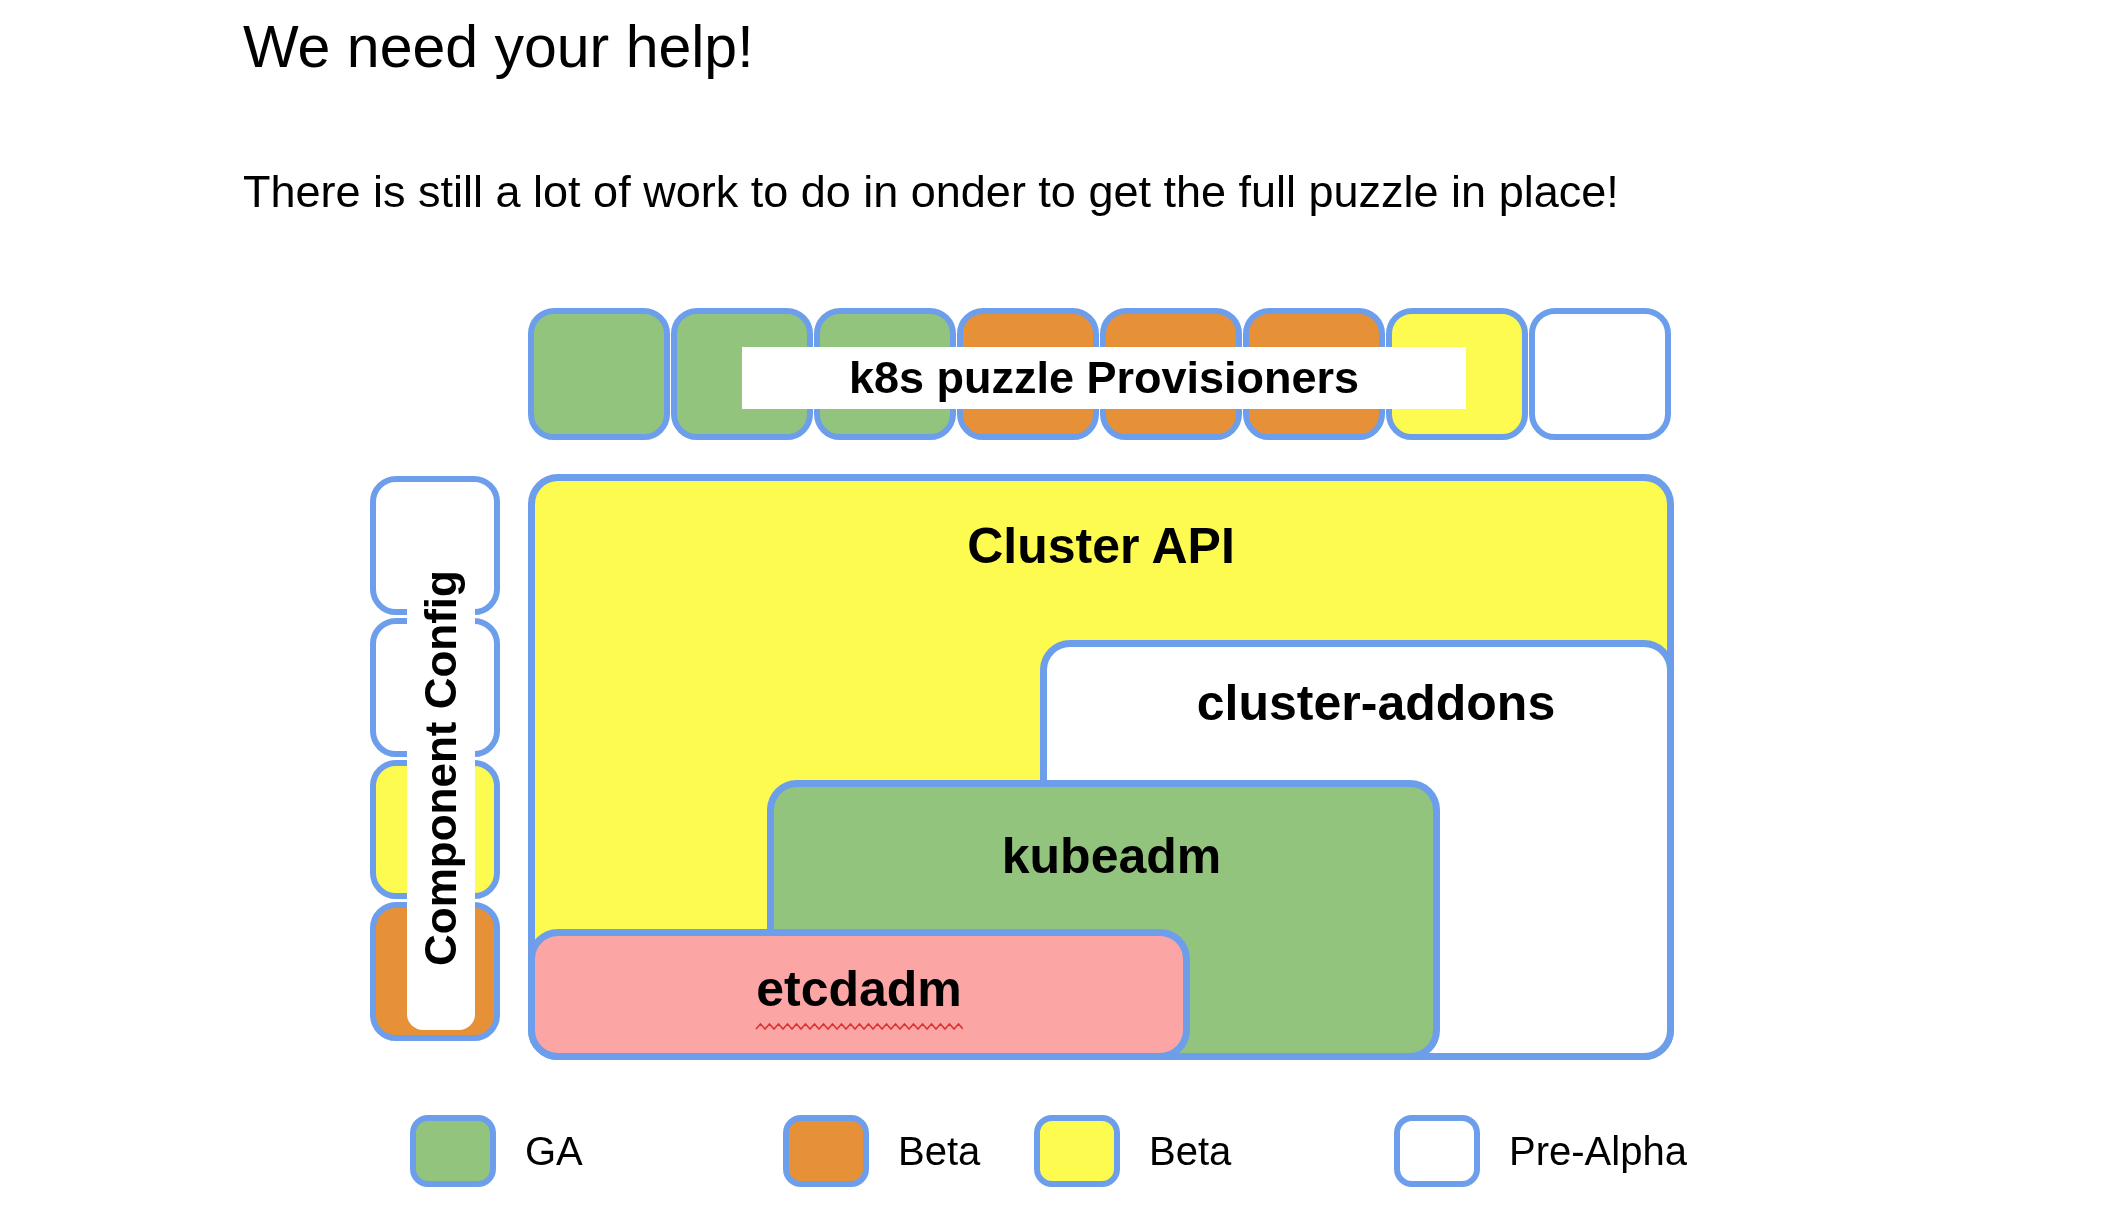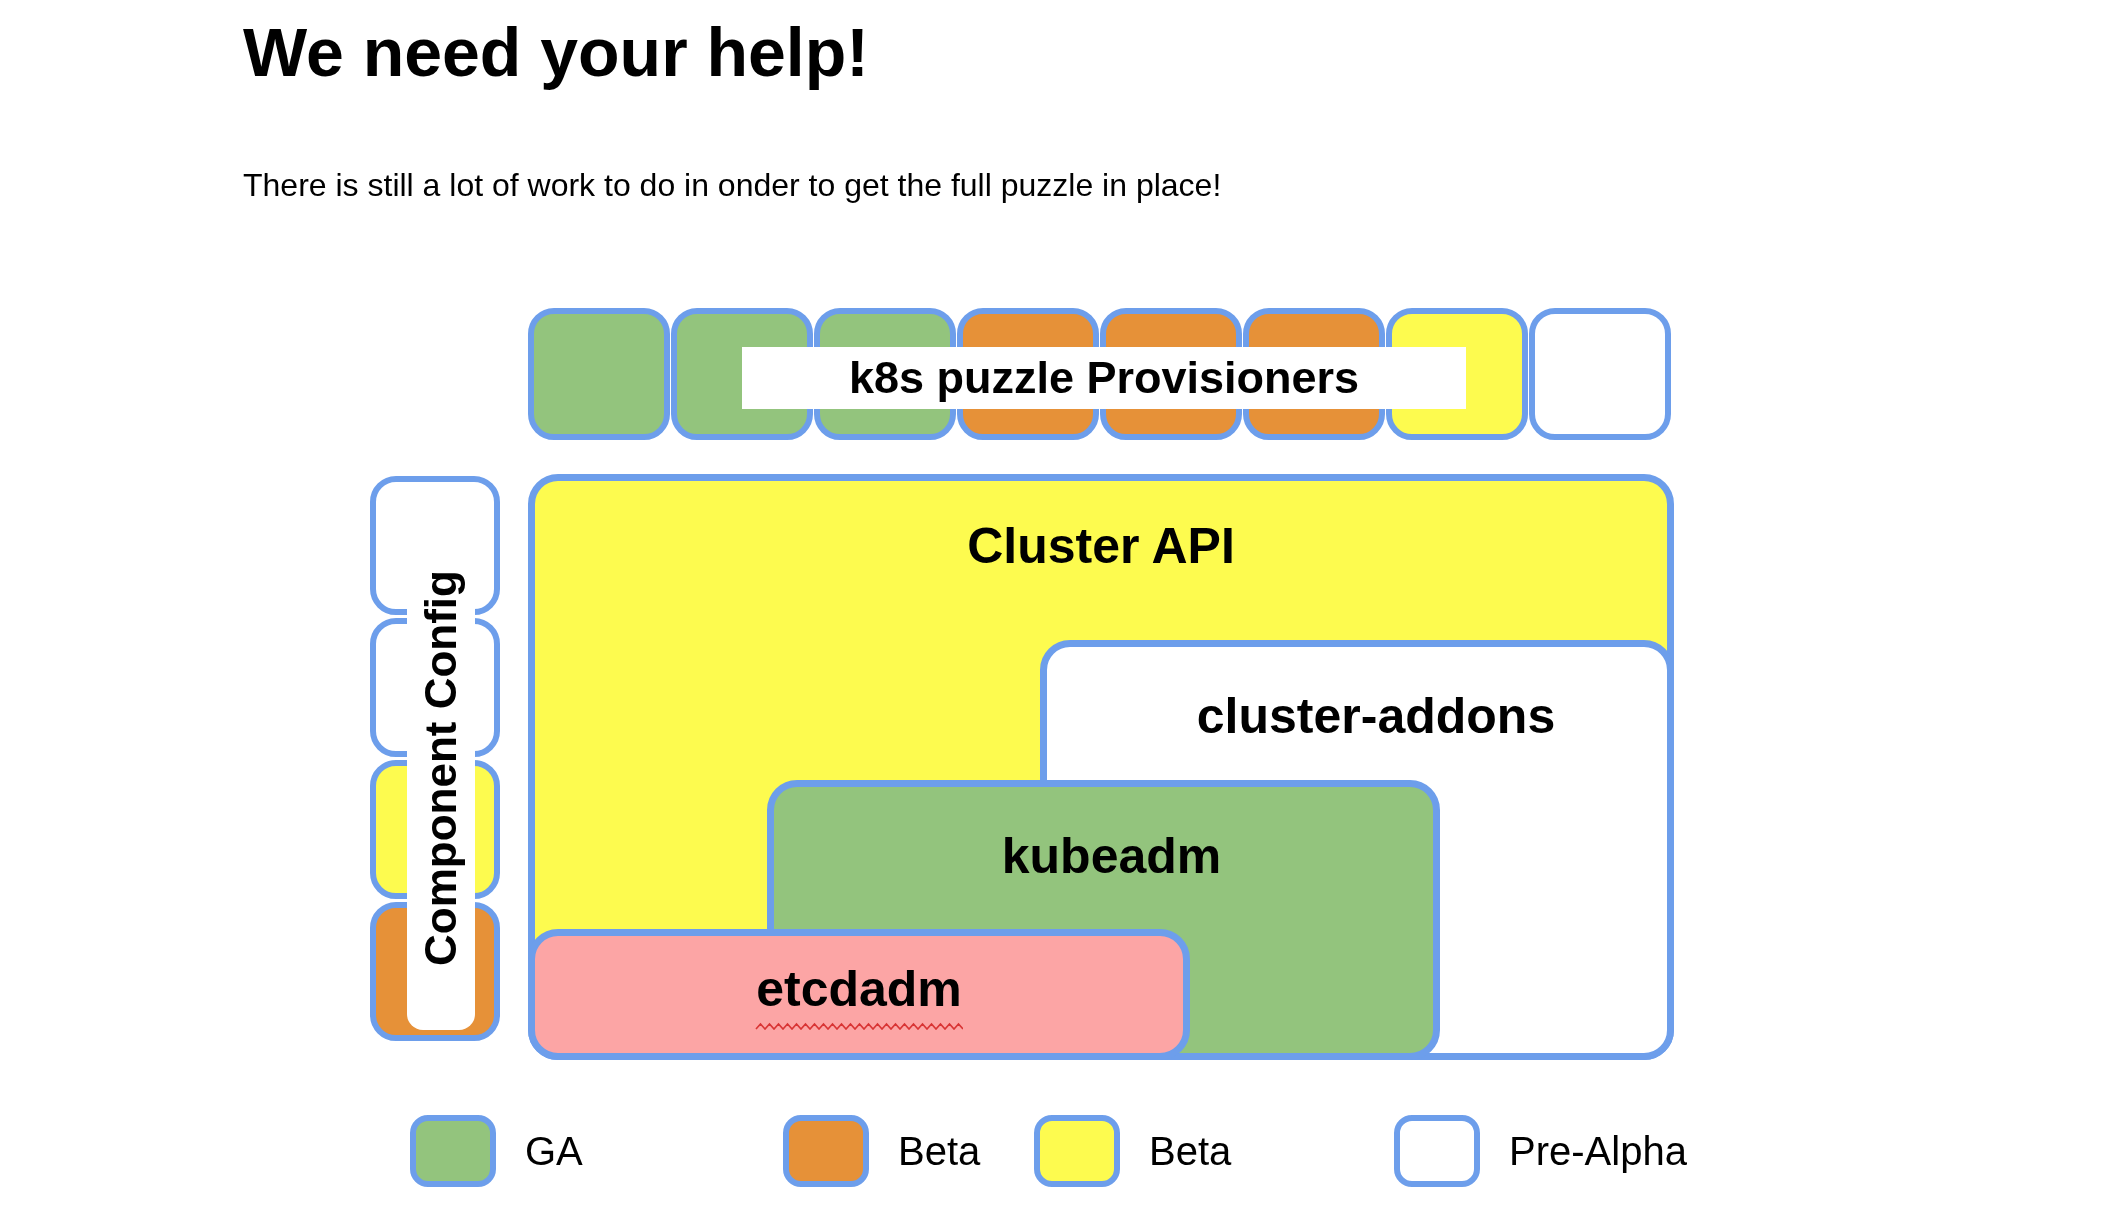--- a/index.html
+++ b/index.html
@@ -5,22 +5,22 @@
   :root{
     --green:#93c47d;
     --orange:#e69138;
     --yellow:#fdfb4f;
     --blue:#6d9eeb;
   }
   html,body{margin:0;padding:0;background:#fff;}
   body{font-family:"Liberation Sans", sans-serif;color:#000;}
   .canvas{position:relative;width:2126px;height:1228px;background:#fff;overflow:hidden;}
 
-  .title{position:absolute;left:243px;top:18px;font-size:68px;line-height:1;font-weight:700;white-space:nowrap;}
-  .subtitle{position:absolute;left:243px;top:169px;font-size:32px;line-height:1;font-weight:400;white-space:nowrap;}
+  .title{position:absolute;left:243px;top:18px;font-size:59px;line-height:1;font-weight:400;white-space:nowrap;}
+  .subtitle{position:absolute;left:243px;top:169px;font-size:45px;line-height:1;font-weight:400;white-space:nowrap;}
 
   
   .piece{box-sizing:border-box;border:6px solid var(--blue);border-radius:26px;background:#fff;}
   .ga{background:var(--green);}
   .beta{background:var(--orange);}
   .alpha{background:var(--yellow);}
   .pre{background:#ffffff;}
 
   .prov-row{position:absolute;left:528px;top:308px;display:flex;gap:1px;z-index:1;}
   .prov-row .piece{width:142px;height:132px;}
@@ -34,21 +34,21 @@
     display:flex;align-items:center;justify-content:center;font-size:44px;font-weight:700;white-space:nowrap;}
 
   
   .block{position:absolute;box-sizing:border-box;border:7px solid var(--blue);border-radius:30px;}
   .block-label{position:absolute;left:0;right:0;text-align:center;font-size:50px;font-weight:700;white-space:nowrap;}
   #cluster-api{left:528px;top:474px;width:1146px;height:586px;background:var(--yellow);z-index:1;}
   #cluster-addons{left:1040px;top:640px;width:634px;height:420px;background:#fff;z-index:2;}
   #kubeadm{left:767px;top:780px;width:673px;height:280px;background:var(--green);z-index:3;}
   #etcdadm{left:528px;top:929px;width:662px;height:131px;background:#fca5a5;z-index:4;}
   #cluster-api .block-label{top:36px;}
-  #cluster-addons .block-label{top:40px;margin-left:38px;}
+  #cluster-addons .block-label{top:27px;margin-left:38px;}
   #kubeadm .block-label{top:40px;padding-left:16px;}
   #etcdadm .block-label{top:24px;}
   .squiggle{display:block;margin:4px auto 0;}
 
   
   .legend-item{position:absolute;top:1115px;display:flex;align-items:center;gap:29px;}
   .swatch{box-sizing:border-box;width:86px;height:72px;border:6px solid var(--blue);border-radius:18px;flex:0 0 auto;}
   .legend-text{font-size:40px;font-weight:400;white-space:nowrap;}
   .li-1{left:410px;} .li-2{left:748px;padding-left:35px;} .li-3{left:1034px;} .li-4{left:1353px;padding-left:41px;}
 </style>

